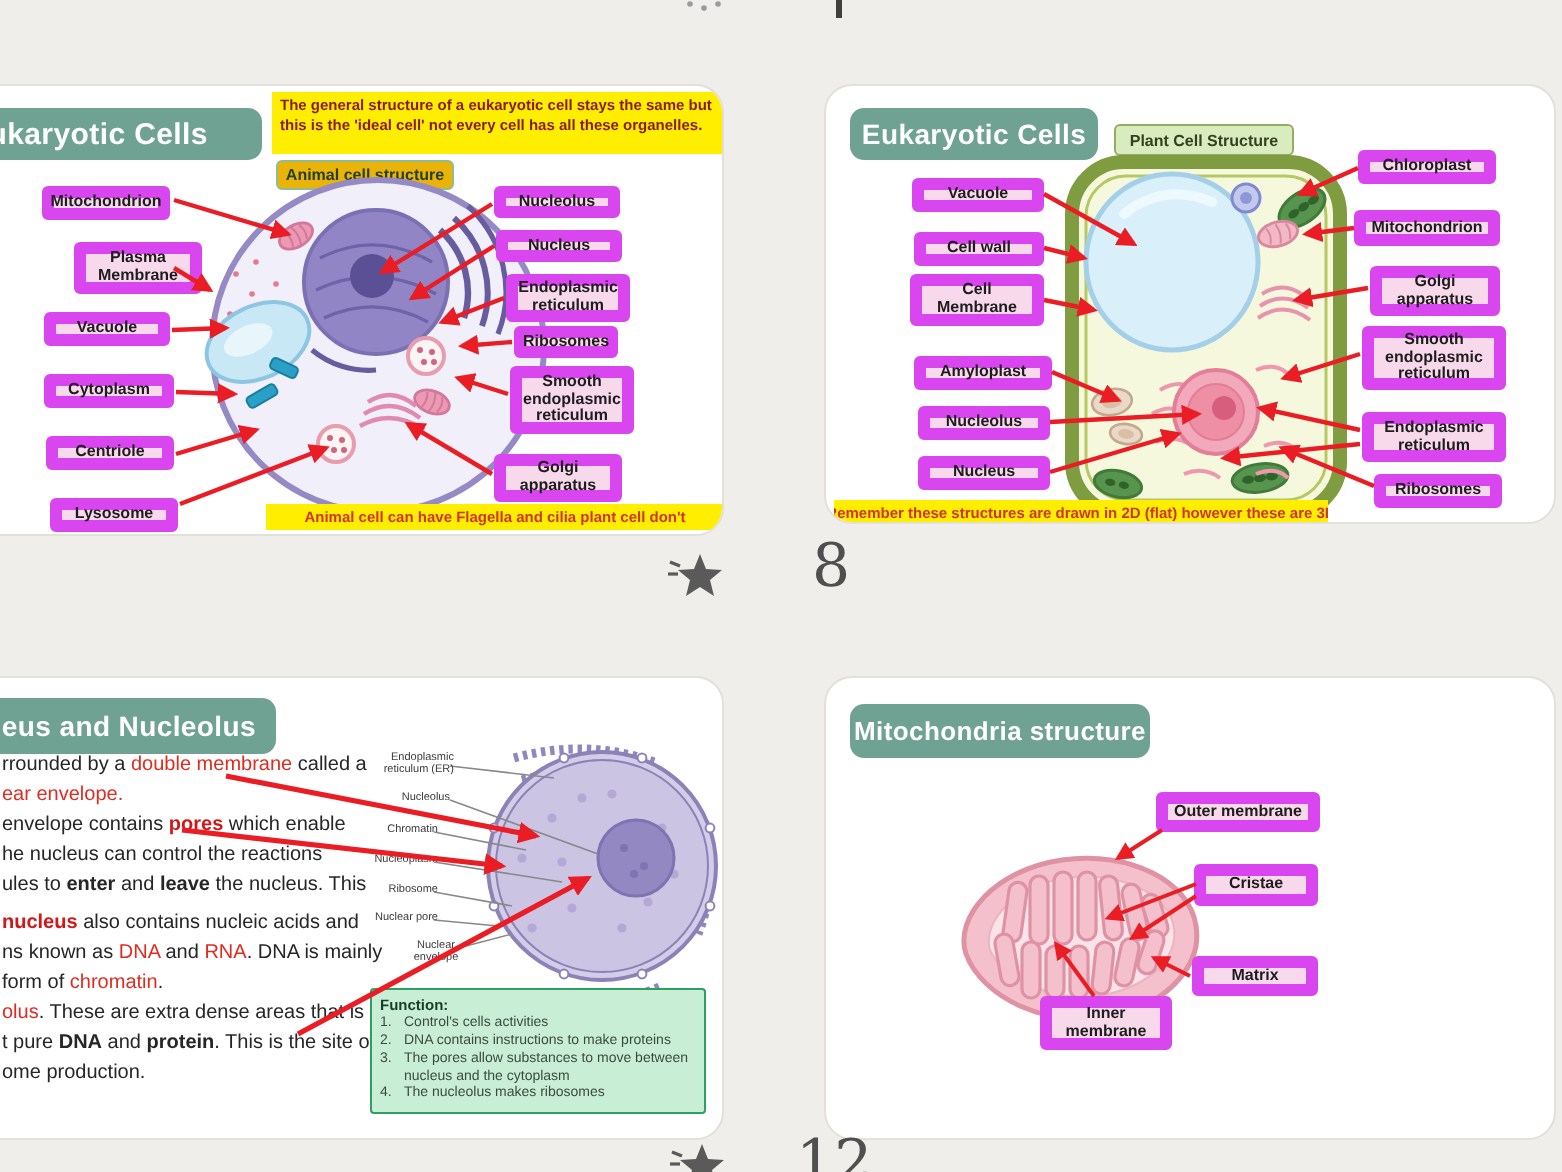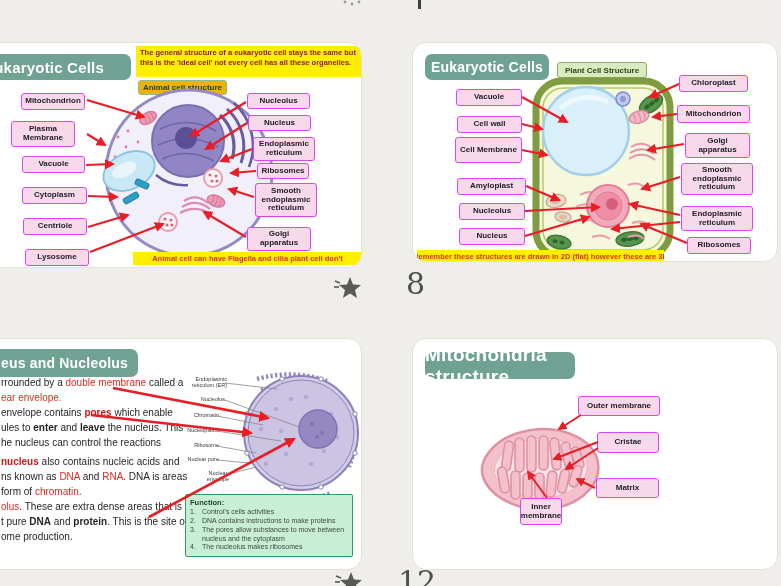--- a/index.html
+++ b/index.html
@@ -2,21 +2,21 @@
 <html><head>
 <meta charset="utf-8">
 <style>
   html,body{margin:0;padding:0;background:#efeeeb;}
   .stage{position:relative;width:781px;height:586px;overflow:hidden;background:#efeeeb;
          font-family:"Liberation Sans",sans-serif;}
   .card{position:absolute;background:#ffffff;border:1px solid #e3e0da;border-radius:14px;
         overflow:hidden;box-sizing:border-box;}
   .teal-header{position:absolute;background:#6fa292;color:#fff;font-weight:700;border-radius:7px;
         display:flex;align-items:center;justify-content:center;letter-spacing:.2px;box-sizing:border-box;}
-  .plabel{position:absolute;background:#f8d9ec;border:1px solid #d946ef;border-radius:3px;
+  .plabel{position:absolute;background:#f8d9ec;border:6px solid #d946ef;border-radius:3px;
         display:flex;align-items:center;justify-content:center;text-align:center;font-weight:700;
         color:#1d1d1d;font-size:8px;line-height:1.12;padding:1px 2px;box-sizing:border-box;}
   .gsub{position:absolute;border-radius:3px;display:flex;align-items:center;justify-content:center;
         font-weight:700;font-size:8px;box-sizing:border-box;}
   .gsub.animal{background:#eab308;border:1px solid #8fbd8f;color:#25402a;}
   .gsub.plant{background:#d9ecc0;border:1px solid #94ad62;color:#33421d;}
   .ynote{position:absolute;background:#ffee00;color:#8a1a10;font-weight:700;font-size:7.5px;
         line-height:1.3;padding:2px 4px;box-sizing:border-box;overflow:hidden;}
   .ystrip{position:absolute;background:#ffee00;color:#d03423;font-weight:700;font-size:7.5px;
         display:flex;align-items:center;justify-content:center;white-space:nowrap;overflow:hidden;}
@@ -119,21 +119,21 @@
         </g>
 
       <g fill="none" stroke="#e08ab2" stroke-width="2.2">
         <path d="M 88 114 Q 100 106 112 116"></path>
         <path d="M 86 120 Q 100 111 114 122"></path>
         <path d="M 84 126 Q 100 117 116 128"></path>
       </g>
     </svg>
 
     <div class="plabel" style="left:82px;top:50px;width:64px;height:17px;">Mitochondrion</div>
-    <div class="plabel" style="left:72px;top:78px;width:64px;height:26px;text-align:center;">Plasma Membrane</div>
+    <div class="plabel" style="left:98px;top:78px;width:64px;height:26px;text-align:center;">Plasma Membrane</div>
     <div class="plabel" style="left:83px;top:113px;width:63px;height:17px;">Vacuole</div>
     <div class="plabel" style="left:83px;top:144px;width:65px;height:17px;">Cytoplasm</div>
     <div class="plabel" style="left:84px;top:175px;width:64px;height:17px;">Centriole</div>
     <div class="plabel" style="left:86px;top:206px;width:64px;height:17px;">Lysosome</div>
 
     <div class="plabel" style="left:308px;top:50px;width:63px;height:16px;">Nucleolus</div>
     <div class="plabel" style="left:309px;top:72px;width:63px;height:16px;">Nucleus</div>
     <div class="plabel" style="left:314px;top:94px;width:62px;height:24px;">Endoplasmic reticulum</div>
     <div class="plabel" style="left:318px;top:120px;width:52px;height:16px;">Ribosomes</div>
     <div class="plabel" style="left:316px;top:140px;width:62px;height:34px;">Smooth endoplasmic reticulum</div>
@@ -285,25 +285,25 @@
   </svg>
   <div class="pagenum" style="left:406px;top:266px;">8</div>
 
   <div class="card" style="left:-62px;top:338px;width:424px;height:232px;">
     <div class="teal-header" style="left:12px;top:10px;width:187px;height:28px;font-size:14px;justify-content:flex-end;padding-right:10px;">Nucleus and Nucleolus</div>
 
     <div class="body-text" style="left:62px;top:36px;width:180px;">
         <div class="bline"><span>rrounded by a </span><span class="red">double membrane</span><span> called a</span></div>
         <div class="bline"><span class="red">ear envelope.</span></div>
         <div class="bline"><span>envelope contains </span><span class="redbold">pores</span><span> which enable</span></div>
+        <div class="bline"><span>he nucleus can control the reactions</span></div>
         <div class="bline"><span>ules to </span><span class="bold">enter</span><span> and </span><span class="bold">leave</span><span> the nucleus. This</span></div>
-        <div class="bline"><span>he nucleus can control the reactions</span></div>
         <div class="pgap"></div>
         <div class="bline"><span class="redbold">nucleus</span><span> also contains nucleic acids and</span></div>
-        <div class="bline"><span>ns known as </span><span class="red">DNA</span><span> and </span><span class="red">RNA</span><span>. DNA is areas</span></div>
+        <div class="bline"><span>ns known as </span><span class="red">DNA</span><span> and </span><span class="red">RNA</span><span>. DNA is mainly</span></div>
         <div class="bline"><span>form of </span><span class="red">chromatin</span><span>.</span></div>
         <div class="bline"><span class="red">olus</span><span>. These are extra dense areas that is</span></div>
         <div class="bline"><span>t pure </span><span class="bold">DNA</span><span> and </span><span class="bold">protein</span><span>. This is the site of</span></div>
         <div class="bline"><span>ome production.</span></div>
       </div>
 
     <svg style="position:absolute;left:222px;top:30px;" width="202" height="140" viewBox="0 0 202 140">
       <g fill="none" stroke="#9187c0" stroke-width="4.5" stroke-dasharray="2.2 2.4">
         <path d="M 96 10 Q 132 0 166 12"></path>
         <path d="M 100 21 Q 133 12 162 23"></path>
@@ -391,21 +391,21 @@
         </defs>
       <g stroke="#ea1c24" stroke-width="2.6" marker-end="url(#ar3)">
         <line x1="174" y1="49" x2="329" y2="79"></line>
         <line x1="152" y1="76" x2="312" y2="94"></line>
         <line x1="210" y1="178" x2="355" y2="100"></line>
       </g>
     </svg>
   </div>
 
   <div class="card" style="left:412px;top:338px;width:366px;height:232px;">
-    <div class="teal-header" style="left:12px;top:13px;width:150px;height:27px;font-size:19px;">Mitochondria structure</div>
+    <div class="teal-header" style="left:12px;top:13px;width:150px;height:27px;font-size:13px;">Mitochondria structure</div>
 
     <svg style="position:absolute;left:56px;top:80px;" width="150" height="105" viewBox="0 0 150 105">
       <path d="M 14 58 C 8 40 28 16 62 11 C 96 6 126 22 129 44 C 132 62 117 82 88 89 C 56 96 22 80 14 58 Z" fill="#f4c0cb" stroke="#df92a4" stroke-width="2.5"></path>
       <path d="M 26 56 C 22 42 38 24 64 20 C 92 16 116 29 118 45 C 120 59 107 73 85 78 C 60 84 32 70 26 56 Z" fill="#fae3e8" stroke="#eab4c0" stroke-width="1"></path>
       <g fill="#f4c0cb" stroke="#df92a4" stroke-width="1.6">
         <rect x="34" y="22" width="9" height="30" rx="4.5" transform="rotate(8 38 37)"></rect>
         <rect x="46" y="19" width="9" height="34" rx="4.5"></rect>
         <rect x="58" y="17" width="9" height="36" rx="4.5"></rect>
         <rect x="70" y="17" width="9" height="34" rx="4.5"></rect>
         <rect x="82" y="19" width="9" height="32" rx="4.5" transform="rotate(-6 86 35)"></rect>
@@ -417,21 +417,21 @@
         <rect x="66" y="54" width="9" height="26" rx="4.5"></rect>
         <rect x="78" y="52" width="9" height="26" rx="4.5" transform="rotate(6 82 65)"></rect>
         <rect x="90" y="50" width="9" height="24" rx="4.5" transform="rotate(12 94 62)"></rect>
         <rect x="102" y="46" width="9" height="22" rx="4.5" transform="rotate(18 106 57)"></rect>
       </g>
     </svg>
 
     <div class="plabel" style="left:165px;top:57px;width:82px;height:20px;">Outer membrane</div>
     <div class="plabel" style="left:184px;top:93px;width:62px;height:21px;">Cristae</div>
     <div class="plabel" style="left:183px;top:139px;width:63px;height:20px;">Matrix</div>
-    <div class="plabel" style="left:107px;top:159px;width:42px;height:27px;">Inner membrane</div>
+    <div class="plabel" style="left:107px;top:159px;width:66px;height:27px;">Inner membrane</div>
 
     <svg class="overlay" width="366" height="232" viewBox="0 0 366 232">
       <defs>
           <marker id="ar4" viewBox="0 0 10 10" refX="8" refY="5" markerWidth="4.6" markerHeight="4.6" orient="auto">
             <path d="M0 0L10 5L0 10z" fill="#ea1c24"></path>
           </marker>
         </defs>
       <g stroke="#ea1c24" stroke-width="2" marker-end="url(#ar4)">
         <line x1="168" y1="76" x2="146" y2="90"></line>
         <line x1="185" y1="103" x2="141" y2="120"></line>

